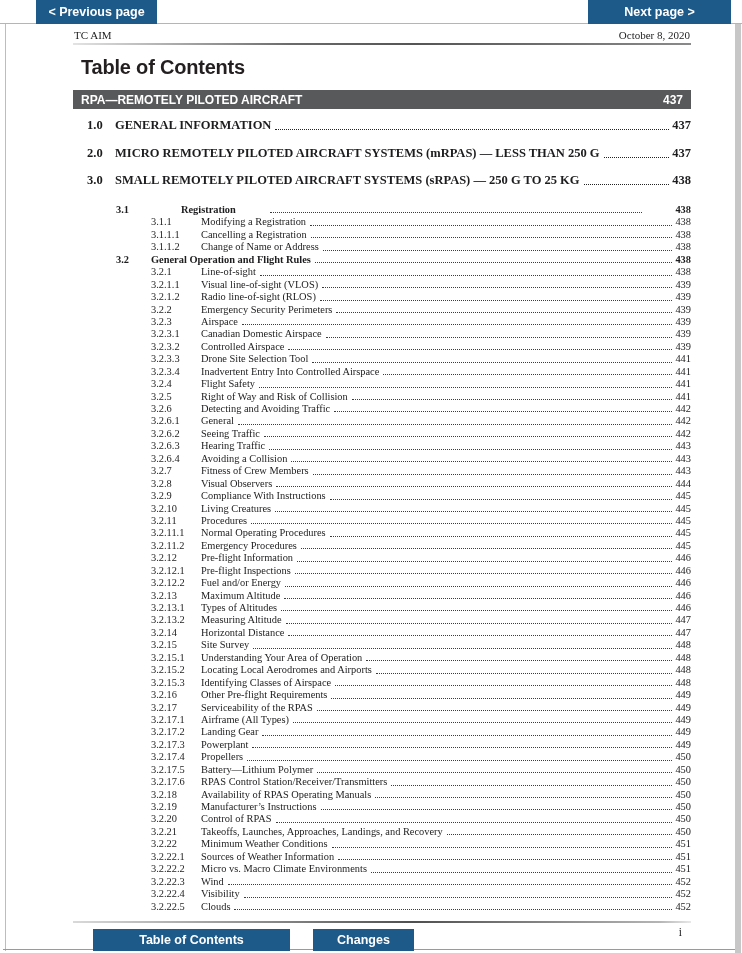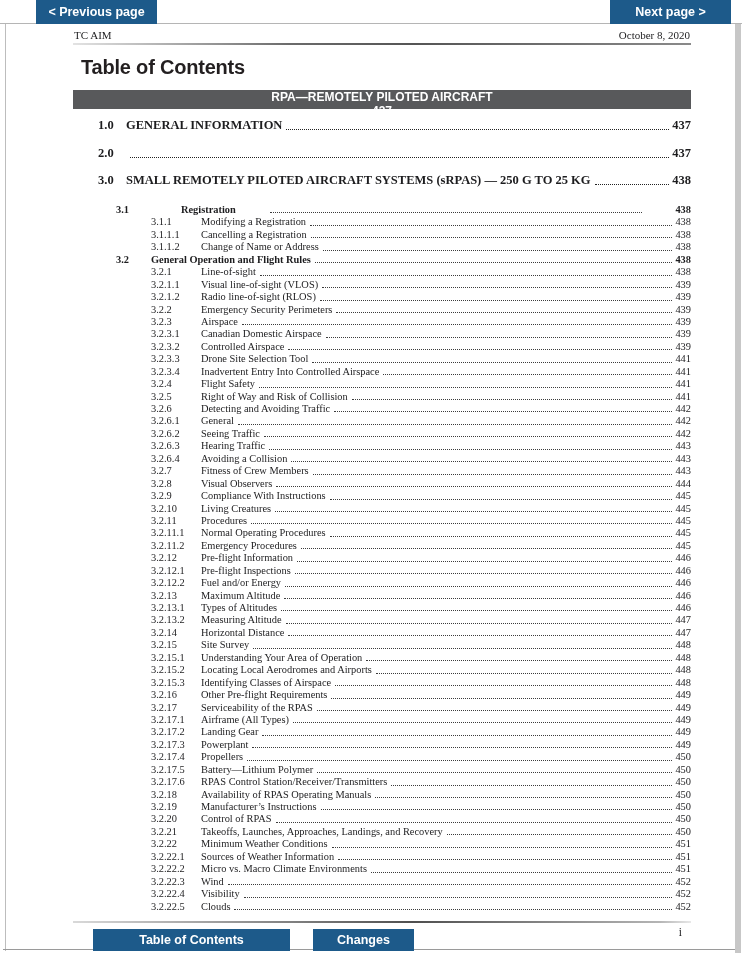--- a/index.html
+++ b/index.html
@@ -7,51 +7,51 @@
               font-family:"Liberation Serif", serif; color:#1d1d1f; }
   .viewer { position:relative; width:742px; height:953px; background:#fff; }
 
   
   .topbar { position:absolute; top:0; left:0; right:0; height:24px; background:#fff; z-index:5; }
   .topline { position:absolute; top:23px; left:0; right:0; height:1px; background:#b5b5b5; }
   .navbtn { position:absolute; top:0; height:24px; background:#1d5a8a; color:#fff;
             font-family:"Liberation Sans", sans-serif; font-weight:bold; font-size:12.5px;
             display:flex; align-items:center; justify-content:center; cursor:pointer; z-index:6; }
   .navbtn.prev { left:0; width:121px;margin-left:36px; }
-  .navbtn.next { right:11px; width:121px; }
+  .navbtn.next { right:11px; width:143px; }
 
   
   .page { position:absolute; top:24px; left:5px; width:736px; height:927px; background:#fff;
           border-left:1px solid #bdbdbd; }
   .rightedge { position:absolute; top:24px; right:1px; width:6px; bottom:0; background:#c7c7c7; }
   .bottomline { position:absolute; left:3px; right:7px; top:949px; height:1px; background:#9a9a9a; }
 
   
   .doc { position:absolute; left:67px; top:5px; width:618px; }
   .dochead { display:flex; justify-content:space-between; font-size:11px; padding:0 1px; }
   .dochead-line { margin-top:2px; height:2px;
                   background:linear-gradient(to right,#e3e3e3,#6b6b6b 35%,#555 55%,#8a8a8a); }
   .doctitle { margin-top:11px; margin-left:8px; font-family:"Liberation Sans", sans-serif;
               font-weight:bold; font-size:20px; color:#231f20; letter-spacing:-0.2px; }
 
   .banner { margin-top:11px; height:19px; background:#58595b; color:#fff;
             font-family:"Liberation Sans", sans-serif; font-weight:bold; font-size:12px;
-            display:flex; align-items:center; justify-content:space-between; padding:0 8px;flex-direction:column; }
+            display:flex; align-items:center; justify-content:space-between; padding:0 8px; }
 
   
   .rows { margin-top:0; }
   .row { display:flex; align-items:baseline; white-space:nowrap; cursor:pointer; }
   .row .num { flex:none; }
   .row .ttl { flex:none; }
   .row .leader { flex:1 1 auto; border-bottom:1px dotted #3c3c3c; margin:0 3px 0 4px;
                  align-self:flex-end; position:relative; top:-3px; min-width:8px; }
   .row .pg { flex:none; text-align:right; }
   .row.lvl1 { font-weight:bold; font-size:12.5px; height:15px; line-height:15px; margin-top:12.5px; }
   .rows > .row.lvl1:first-child { margin-top:9px; }
-  .row.lvl1 .num { margin-left:25px; width:28px; }
+  .row.lvl1 .num { margin-left:14px; width:28px; }
   .row.lvl1 .leader { border-bottom:1px dotted #222; }
   .row.lvl2, .row.lvl3 { font-size:10.4px; height:12.45px; line-height:12.45px; }
   .row.lvl2 { font-weight:bold; }
   .row.lvl1 + .row.lvl2 { margin-top:16px;gap:30px; }
   .row.lvl2 .num { margin-left:43px; width:35px; }
   .row.lvl3 .num { margin-left:78px; width:50px; }
 
   
   .footline { margin-top:8px; height:2px;
               background:linear-gradient(to right,#d9d9d9,#4f4f4f 55%,#b5b5b5 95%,#e8e8e8); }
@@ -95,20 +95,21 @@
 
       <div class="rows" id="toc-rows">
           <div class="row lvl1">
             <span class="num">1.0</span>
             <span class="ttl">GENERAL INFORMATION</span>
             <span class="leader"></span>
             <span class="pg">437</span>
           </div>
           <div class="row lvl1">
             <span class="num">2.0</span>
+            <span class="ttl">MICRO REMOTELY PILOTED AIRCRAFT SYSTEMS (mRPAS) — LESS THAN 250 G</span>
             <span class="leader"></span>
             <span class="pg">437</span>
           </div>
           <div class="row lvl1">
             <span class="num">3.0</span>
             <span class="ttl">SMALL REMOTELY PILOTED AIRCRAFT SYSTEMS (sRPAS) — 250 G TO 25 KG</span>
             <span class="leader"></span>
             <span class="pg">438</span>
           </div>
           <div class="row lvl2">

